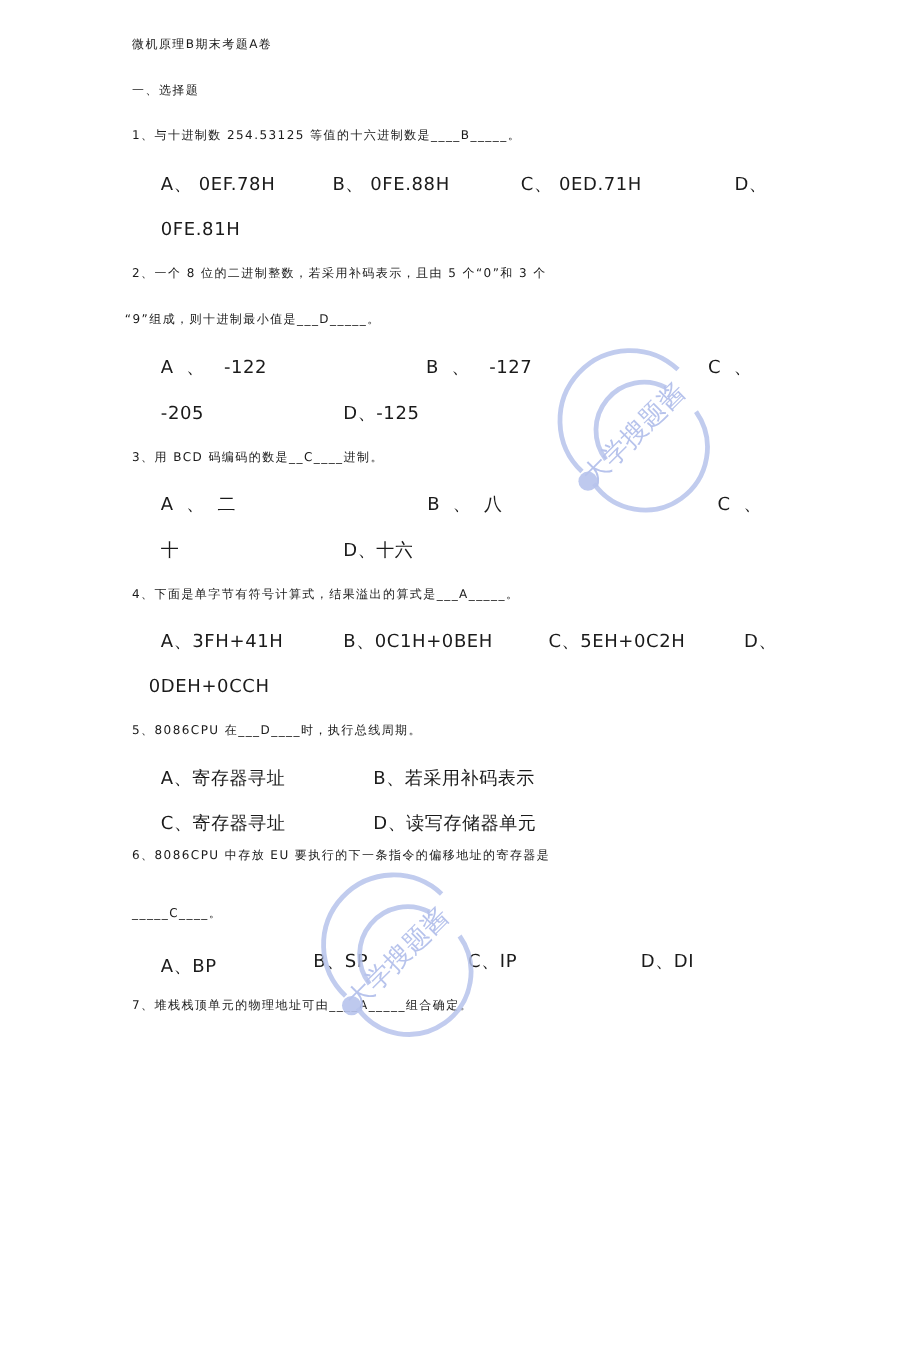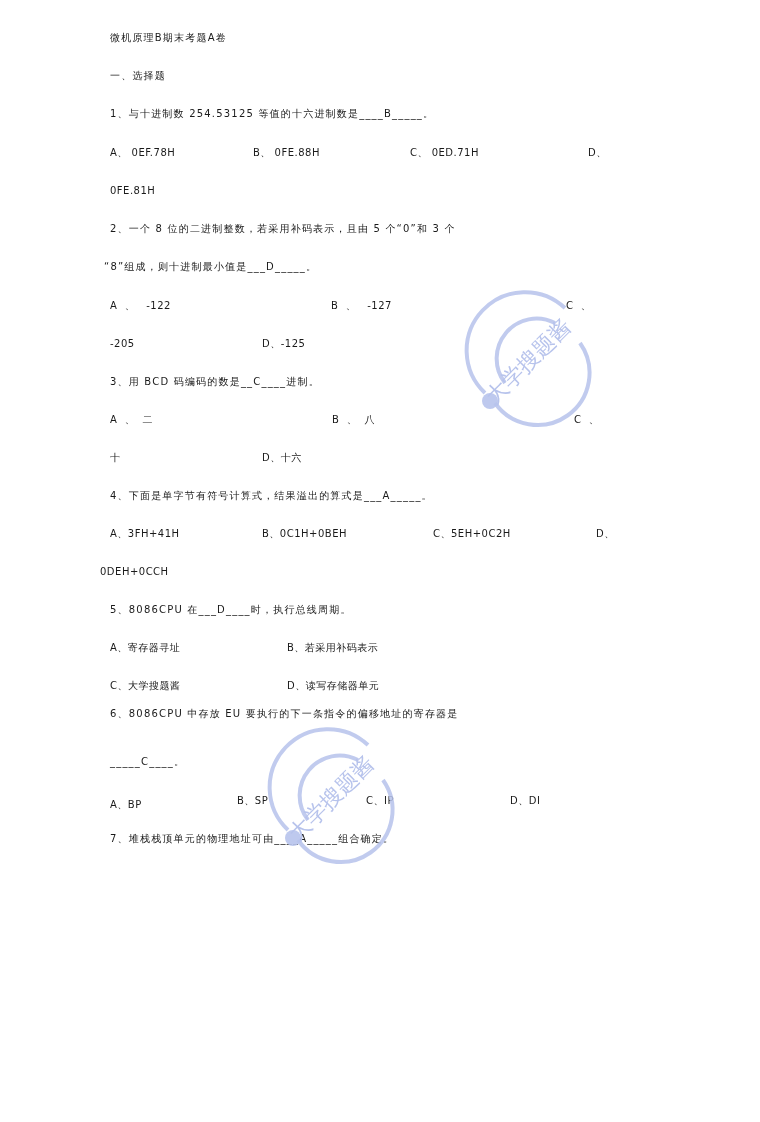--- a/index.html
+++ b/index.html
@@ -1,37 +1,37 @@
 <!DOCTYPE html>
 <html><head>
 <meta charset="utf-8">
 <style>
   html, body { margin:0; padding:0; background:#ffffff; }
   body { width:760px; height:1122px; position:relative; overflow:hidden;
          font-family:"DejaVu Sans","Liberation Sans",sans-serif; color:#1a1a1a; }
   .line { position:absolute; left:110px; font-size:10px; line-height:20px; white-space:pre; letter-spacing:1.2px; }
-  .opt { position:absolute; font-size:10px; line-height:20px; white-space:pre; letter-spacing:0.5px; }
+  .opt { position:absolute; font-size:15px; line-height:20px; white-space:pre; letter-spacing:0.5px;margin-left:24px; }
   .wm { position:absolute; width:150px; height:150px; pointer-events:none; }
 </style>
 </head>
 <body>
 
 <div>
   <div class="line" style="top:28px">微机原理B期末考题A卷</div>
   <div class="line" style="top:66px">一、选择题</div>
 
   <div class="line" style="top:104px">1、与十进制数 254.53125 等值的十六进制数是____B_____。</div>
   <div class="opt" style="top:143px;left:110px">A、 0EF.78H</div>
   <div class="opt" style="top:143px;left:253px">B、 0FE.88H</div>
   <div class="opt" style="top:143px;left:410px">C、 0ED.71H</div>
   <div class="opt" style="top:143px;left:588px">D、</div>
   <div class="opt" style="top:181px;left:110px">0FE.81H</div>
 
   <div class="line" style="top:219px">2、一个 8 位的二进制整数，若采用补码表示，且由 5 个“0”和 3 个</div>
-  <div class="line" style="top:257px;left:104px">“8”组成，则十进制最小值是___D_____。</div>
+  <div class="line" style="top:257px;left:104px">“9”组成，则十进制最小值是___D_____。</div>
   <div class="opt" style="top:296px;left:110px">A  、   -122</div>
   <div class="opt" style="top:296px;left:331px">B  、   -127</div>
   <div class="opt" style="top:296px;left:566px">C  、</div>
   <div class="opt" style="top:334px;left:110px">-205</div>
   <div class="opt" style="top:334px;left:262px">D、-125</div>
 
   <div class="line" style="top:372px">3、用 BCD 码编码的数是__C____进制。</div>
   <div class="opt" style="top:410px;left:110px">A  、  二</div>
   <div class="opt" style="top:410px;left:332px">B  、  八</div>
   <div class="opt" style="top:410px;left:574px">C  、</div>
@@ -41,21 +41,21 @@
   <div class="line" style="top:486px">4、下面是单字节有符号计算式，结果溢出的算式是___A_____。</div>
   <div class="opt" style="top:524px;left:110px">A、3FH+41H</div>
   <div class="opt" style="top:524px;left:262px">B、0C1H+0BEH</div>
   <div class="opt" style="top:524px;left:433px">C、5EH+0C2H</div>
   <div class="opt" style="top:524px;left:596px">D、</div>
   <div class="opt" style="top:562px;left:100px">0DEH+0CCH</div>
 
   <div class="line" style="top:600px">5、8086CPU 在___D____时，执行总线周期。</div>
   <div class="opt" style="top:638px;left:110px">A、寄存器寻址</div>
   <div class="opt" style="top:638px;left:287px">B、若采用补码表示</div>
-  <div class="opt" style="top:676px;left:110px">C、大学搜题酱</div>
+  <div class="opt" style="top:676px;left:110px">C、寄存器寻址</div>
   <div class="opt" style="top:676px;left:287px">D、读写存储器单元</div>
 
   <div class="line" style="top:704px">6、8086CPU 中存放 EU 要执行的下一条指令的偏移地址的寄存器是</div>
   <div class="line" style="top:752px">_____C____。</div>
   <div class="opt" style="top:795px;left:110px">A、BP</div>
   <div class="opt" style="top:791px;left:237px">B、SP</div>
   <div class="opt" style="top:791px;left:366px">C、IP</div>
   <div class="opt" style="top:791px;left:510px">D、DI</div>
 
   <div class="line" style="top:829px">7、堆栈栈顶单元的物理地址可由____A_____组合确定。</div>

